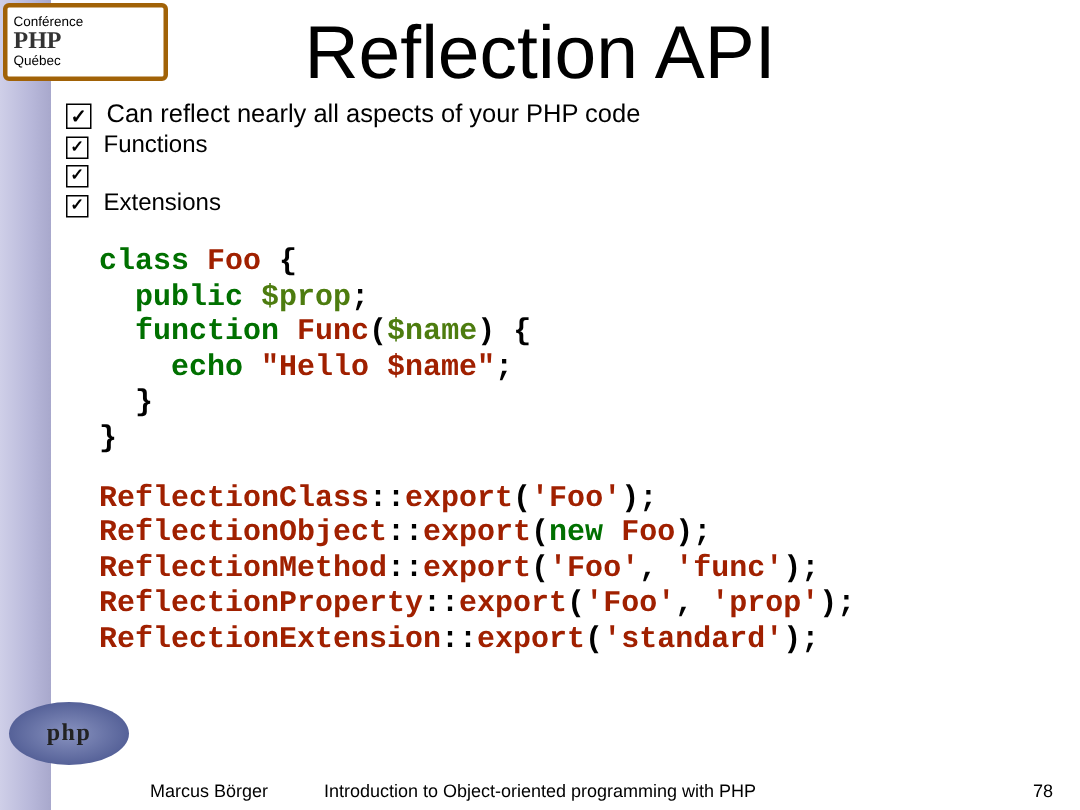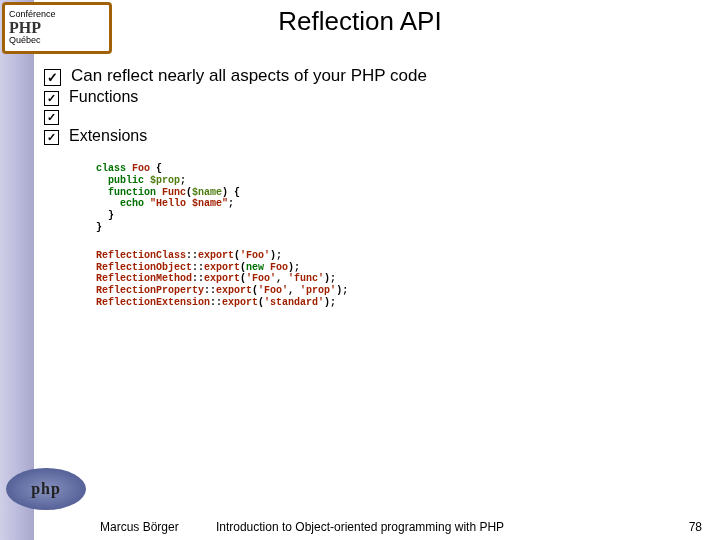--- a/index.html
+++ b/index.html
@@ -23,38 +23,38 @@
   .logo-bottom{
     position:absolute;left:6px;bottom:30px;width:80px;height:42px;
     background:radial-gradient(ellipse at center,#8892bf 0%,#4f5b93 80%);
     border-radius:50%/50%;display:flex;align-items:center;justify-content:center;
     color:#222;font-weight:bold;font-family:Georgia,serif;font-size:16px;
     letter-spacing:1px;
   }
   .title{
     position:absolute;left:0;top:6px;width:100%;
     text-align:center;font-family:Verdana,sans-serif;
-    font-size:26px;color:#000;
+    font-size:50px;color:#000;
   }
   .content{
     position:absolute;left:44px;top:64px;right:16px;
     font-size:17px;
   }
   .bullet-row{display:flex;align-items:center;margin:2px 0}
   .chk{
     width:15px;height:15px;border:1.5px solid #000;margin-right:10px;
     display:inline-flex;align-items:center;justify-content:center;
     font-size:13px;line-height:1;flex-shrink:0;margin-top:3px;
   }
   .chk::after{content:"✓";font-weight:bold}
   .sub{font-size:16px}
   .sub .chk{width:13px;height:13px;font-size:11px;margin-top:2px}
   .code{
-    margin-left:52px;margin-top:18px;
-    font-family:"Courier New",monospace;font-size:10px;
+    margin-left:22px;margin-top:18px;
+    font-family:"Courier New",monospace;font-size:20px;
     font-weight:bold;line-height:1.18;white-space:pre;
   }
   .kw{color:#007000}
   .var{color:#4d7c0f}
   .fn{color:#a02000}
   .str{color:#a02000}
   .pl{color:#000}
   .footer{
     position:absolute;left:0;bottom:6px;width:100%;
     font-size:12px;color:#000;

